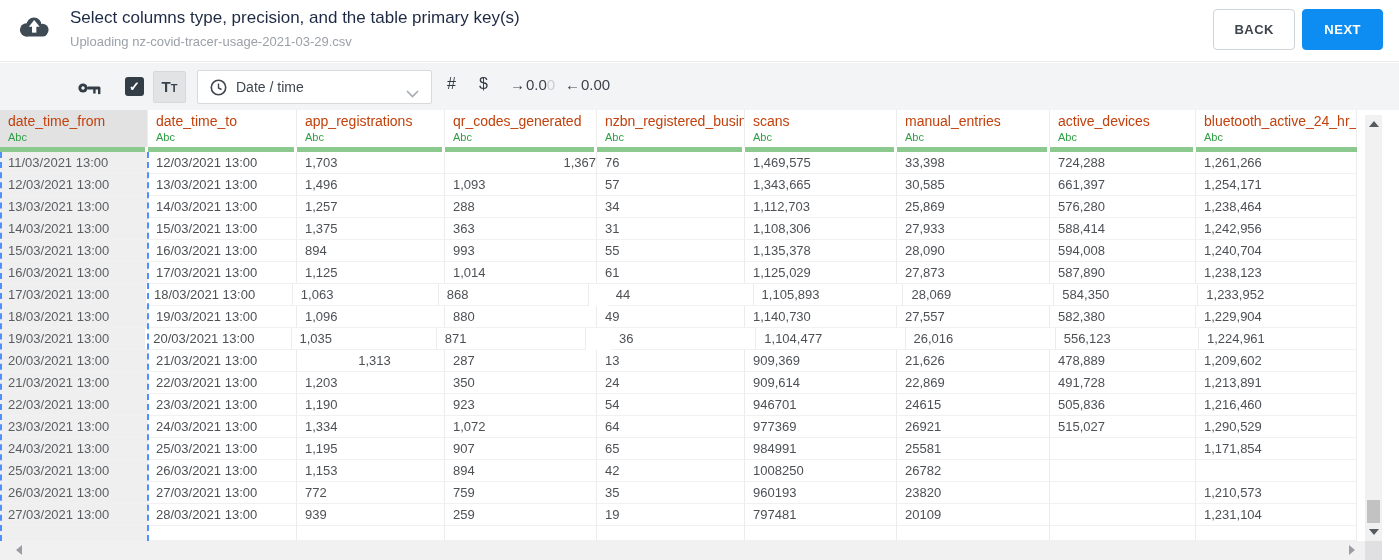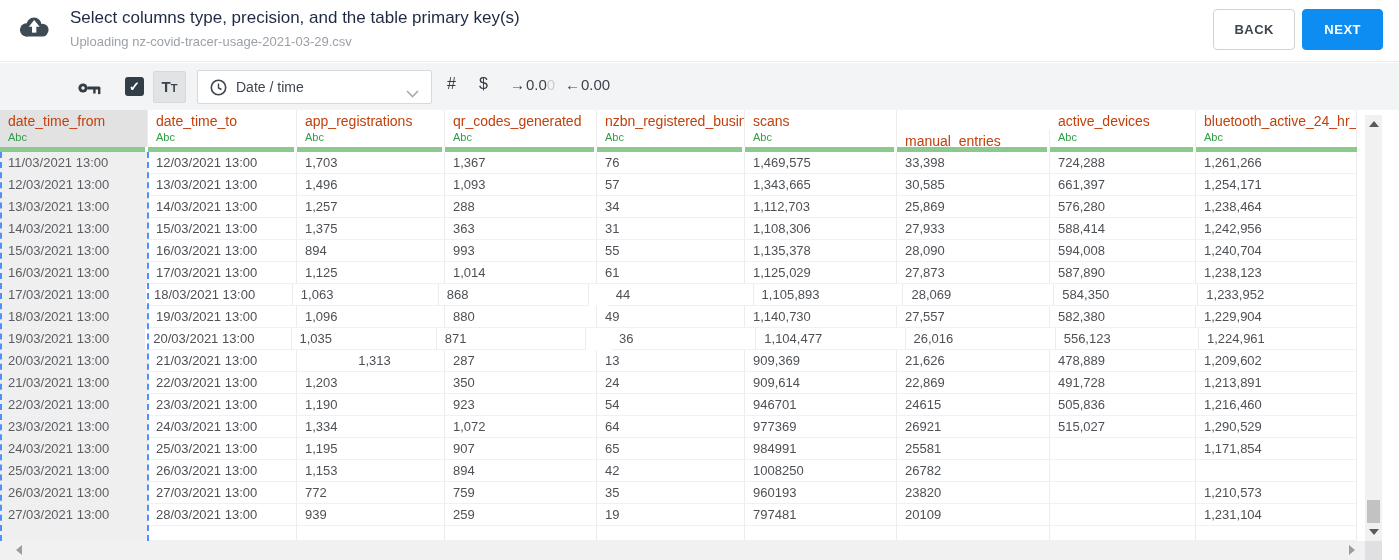--- a/index.html
+++ b/index.html
@@ -148,21 +148,21 @@
         <div class="ctype">Abc</div>
       </div>
       <div class="hcell" style="width: 148px;">
         <div class="cname">nzbn_registered_busine</div>
         <div class="ctype">Abc</div>
       </div>
       <div class="hcell" style="width: 152px;">
         <div class="cname">scans</div>
         <div class="ctype">Abc</div>
       </div>
-      <div class="hcell" style="width: 153px; margin-top: 20px;">
+      <div class="hcell" style="width: 153px;">
         <div class="cname">manual_entries</div>
         <div class="ctype">Abc</div>
       </div>
       <div class="hcell" style="width: 146px;">
         <div class="cname">active_devices</div>
         <div class="ctype">Abc</div>
       </div>
       <div class="hcell" style="width: 161px;">
         <div class="cname">bluetooth_active_24_hr_</div>
         <div class="ctype">Abc</div>
@@ -177,21 +177,21 @@
       <div class="seg" style="width: 152px;"></div>
       <div class="seg" style="width: 153px;"></div>
       <div class="seg" style="width: 146px;"></div>
       <div class="seg" style="width: 161px;"></div>
     </div>
   <div>
       <div class="grow">
         <div class="cell sel" style="width: 148px;">11/03/2021 13:00</div>
         <div class="cell" style="width: 149px;">12/03/2021 13:00</div>
         <div class="cell" style="width: 148px;">1,703</div>
-        <div class="cell" style="width: 152px;">1,367</div>
+        <div class="cell" style="width: 152px; text-align: right;">1,367</div>
         <div class="cell" style="width: 148px;">76</div>
         <div class="cell" style="width: 152px;">1,469,575</div>
         <div class="cell" style="width: 153px;">33,398</div>
         <div class="cell" style="width: 146px;">724,288</div>
         <div class="cell" style="width: 161px;">1,261,266</div>
       </div>
       <div class="grow">
         <div class="cell sel" style="width: 148px;">12/03/2021 13:00</div>
         <div class="cell" style="width: 149px;">13/03/2021 13:00</div>
         <div class="cell" style="width: 148px;">1,496</div>

